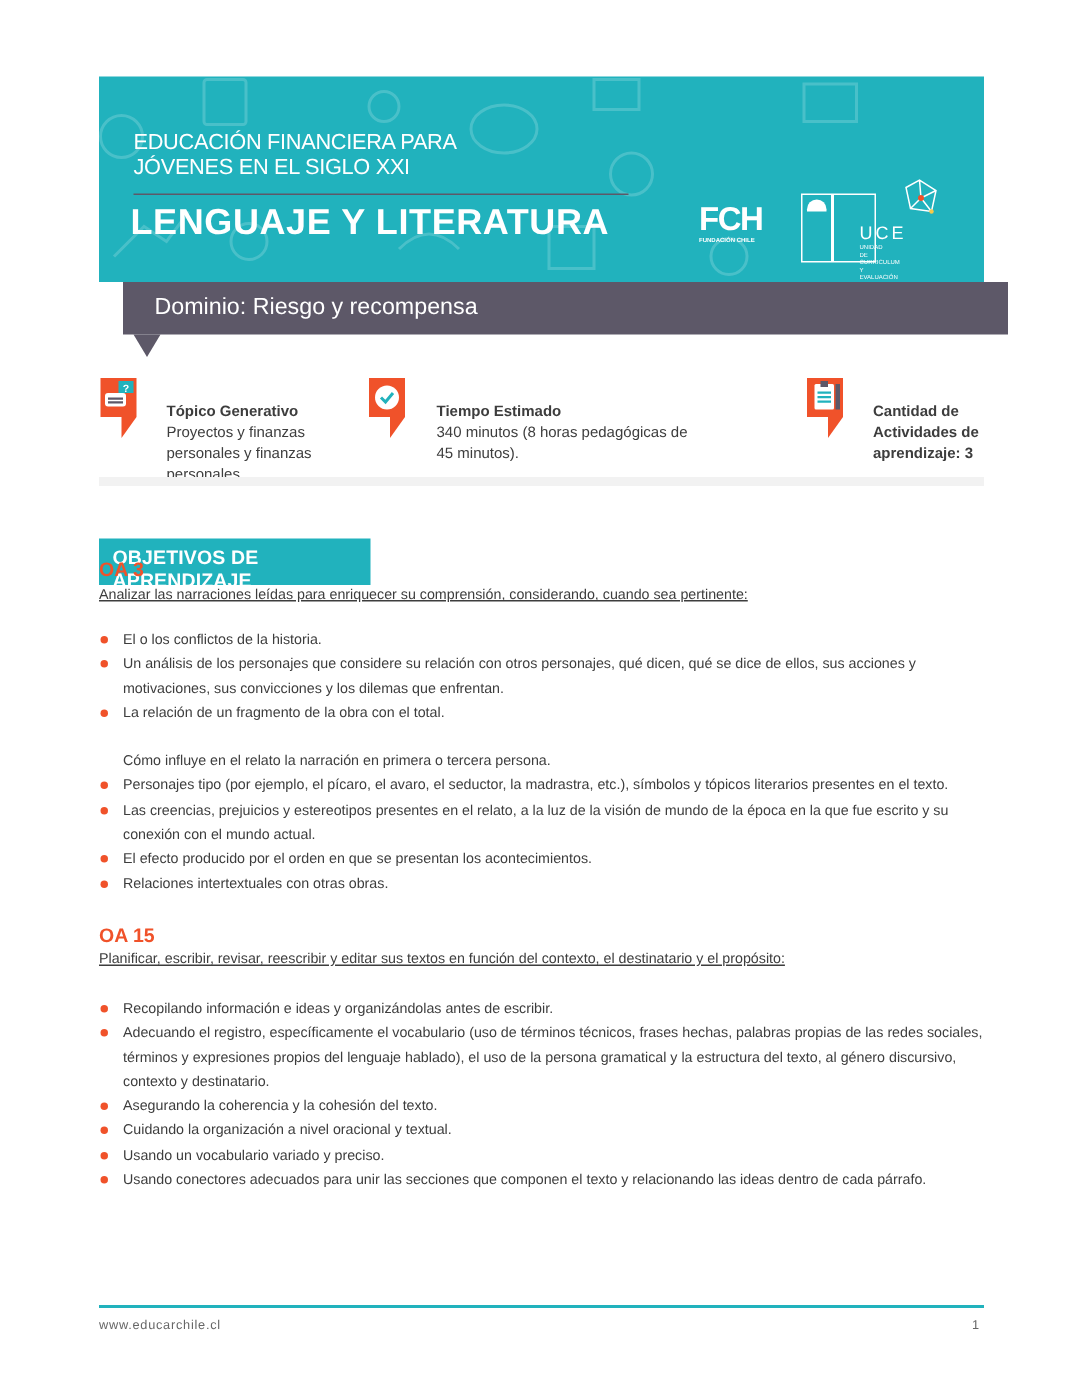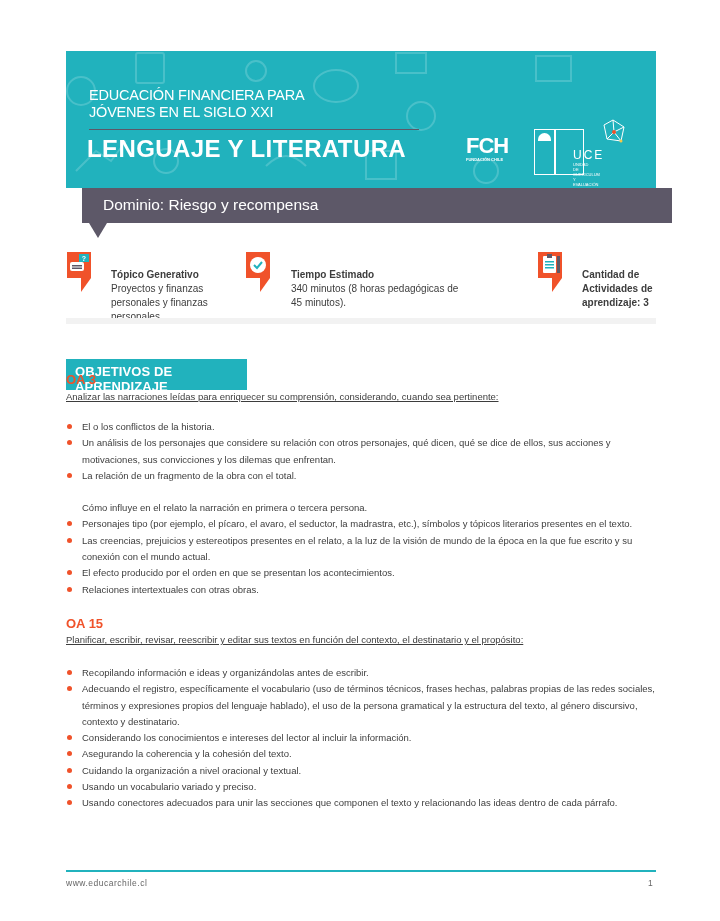--- a/index.html
+++ b/index.html
@@ -214,21 +214,20 @@
   <li>Las creencias, prejuicios y estereotipos presentes en el relato, a la luz de la visión de mundo de la época en la que fue escrito y su conexión con el mundo actual.</li>
   <li>El efecto producido por el orden en que se presentan los acontecimientos.</li>
   <li>Relaciones intertextuales con otras obras.</li>
 </ul>
 
 <div class="oa-title" style="top:616px">OA 15</div>
 <div class="oa-desc" style="top:634px">Planificar, escribir, revisar, reescribir y editar sus textos en función del contexto, el destinatario y el propósito:</div>
 <ul class="bullets" style="top:665px">
   <li>Recopilando información e ideas y organizándolas antes de escribir.</li>
   <li>Adecuando el registro, específicamente el vocabulario (uso de términos técnicos, frases hechas, palabras propias de las redes sociales, términos y expresiones propios del lenguaje hablado), el uso de la persona gramatical y la estructura del texto, al género discursivo, contexto y destinatario.</li>
-  <li>Considerando los conocimientos e intereses del lector al incluir la información.</li>
   <li>Asegurando la coherencia y la cohesión del texto.</li>
   <li>Cuidando la organización a nivel oracional y textual.</li>
   <li>Usando un vocabulario variado y preciso.</li>
   <li>Usando conectores adecuados para unir las secciones que componen el texto y relacionando las ideas dentro de cada párrafo.</li>
 </ul>
 
 <style>
   ul.bullets li.cont::before { display: none; }
 </style>
 

